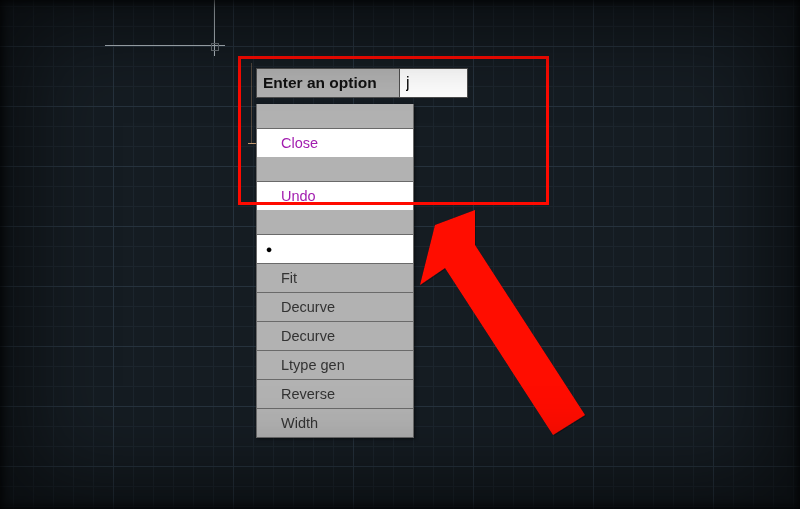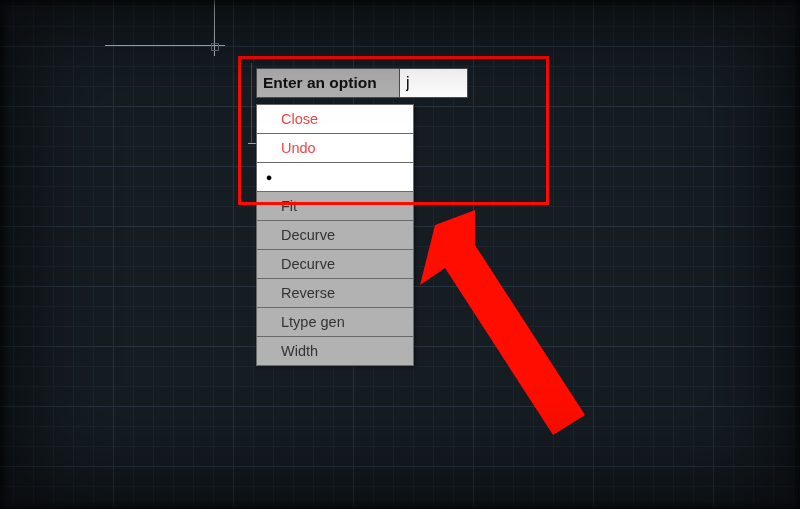--- a/index.html
+++ b/index.html
@@ -73,21 +73,21 @@
   }
   .opt{
     height:28px;display:flex;align-items:center;
     border-top:1px solid var(--panel-border);
     font-size:14.5px;color:var(--panel-text);
     cursor:pointer;
   }
   .opt .marker{
     width:24px;text-align:center;font-size:11px;line-height:1;color:#000;
   }
-  .opt.match{background:var(--white);color:#ef4444;}
+  .opt.match{background:var(--white);color:#a21caf;margin-top:24px;}
   .opt.match.selected .marker::before{content:"\25CF";}
   .opt .txt{flex:1;padding-right:6px;}
 
   
   .ann-rect{
     position:absolute;left:238px;top:56px;width:305px;height:143px;
     border:3px solid var(--red);
     pointer-events:none;
   }
   
@@ -132,25 +132,25 @@
       <div class="opt">
         <span class="marker"></span>
         <span class="txt">Decurve</span>
       </div>
       <div class="opt">
         <span class="marker"></span>
         <span class="txt">Decurve</span>
       </div>
       <div class="opt">
         <span class="marker"></span>
-        <span class="txt">Reverse</span>
+        <span class="txt">Ltype gen</span>
       </div>
       <div class="opt">
         <span class="marker"></span>
-        <span class="txt">Ltype gen</span>
+        <span class="txt">Reverse</span>
       </div>
       <div class="opt">
         <span class="marker"></span>
         <span class="txt">Width</span>
       </div>
     </div>
 
   <div class="ann-rect"></div>
   <svg class="arrow" viewBox="0 0 180 260">
     <defs>

